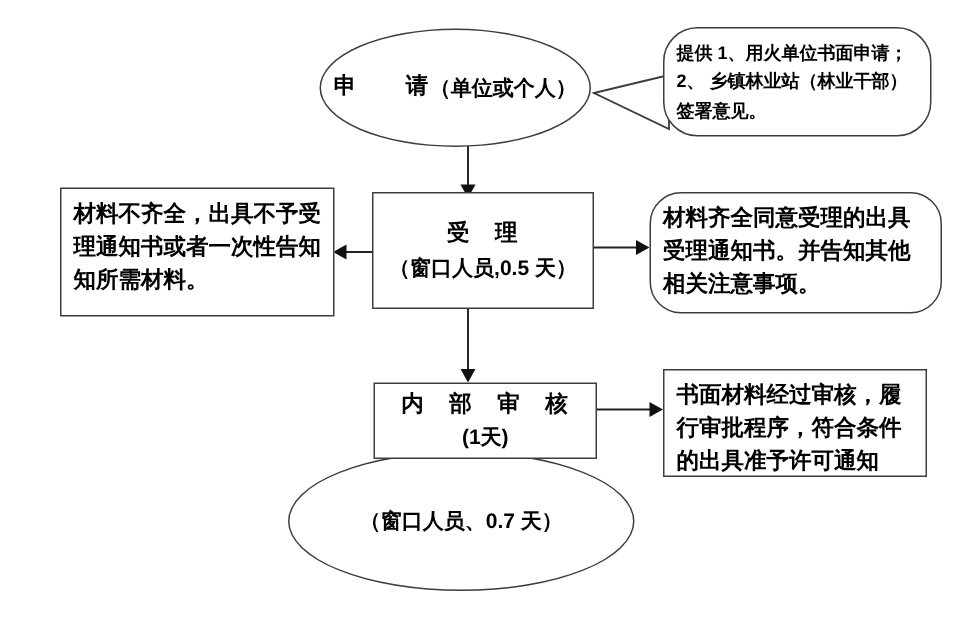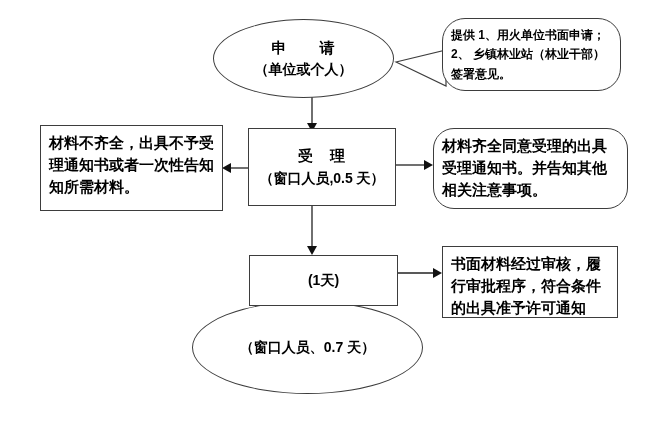--- a/index.html
+++ b/index.html
@@ -14,21 +14,21 @@
   }
   .connectors{position:absolute;left:0;top:0;width:650px;height:427px;}
   .node{
     position:absolute;
     background:#ffffff;
     border:1px solid #3d3d3d;
     box-sizing:border-box;
   }
   .ellipse{
     border-radius:50%;
-    display:flex;flex-direction:column;
+    display:flex;flex-direction:row;
     justify-content:center;align-items:center;
     text-align:center;
   }
   .centerbox{
     display:flex;flex-direction:column;
     justify-content:center;align-items:center;
     text-align:center;
   }
   .title-line{font-size:15px;line-height:1.5;letter-spacing:1px;white-space:nowrap;}
   .sub-line{font-size:14px;line-height:1.5;white-space:nowrap;}
@@ -107,18 +107,19 @@
   <div class="node centerbox n-accept">
     <div class="title-line">受　理</div>
     <div class="sub-line">（窗口人员,0.5 天）</div>
   </div>
 
   <div class="node textbox n-left">材料不齐全，出具不予受理通知书或者一次性告知知所需材料。</div>
 
   <div class="node textbox n-right">材料齐全同意受理的出具受理通知书。并告知其他相关注意事项。</div>
 
   <div class="node centerbox n-review">
+    <div class="title-line">内　部　审　核</div>
     <div class="sub-line">(1天)</div>
   </div>
 
   <div class="node textbox n-result">书面材料经过审核，履行审批程序，符合条件的出具准予许可通知</div>
 
 </div>
 
 </body></html>

